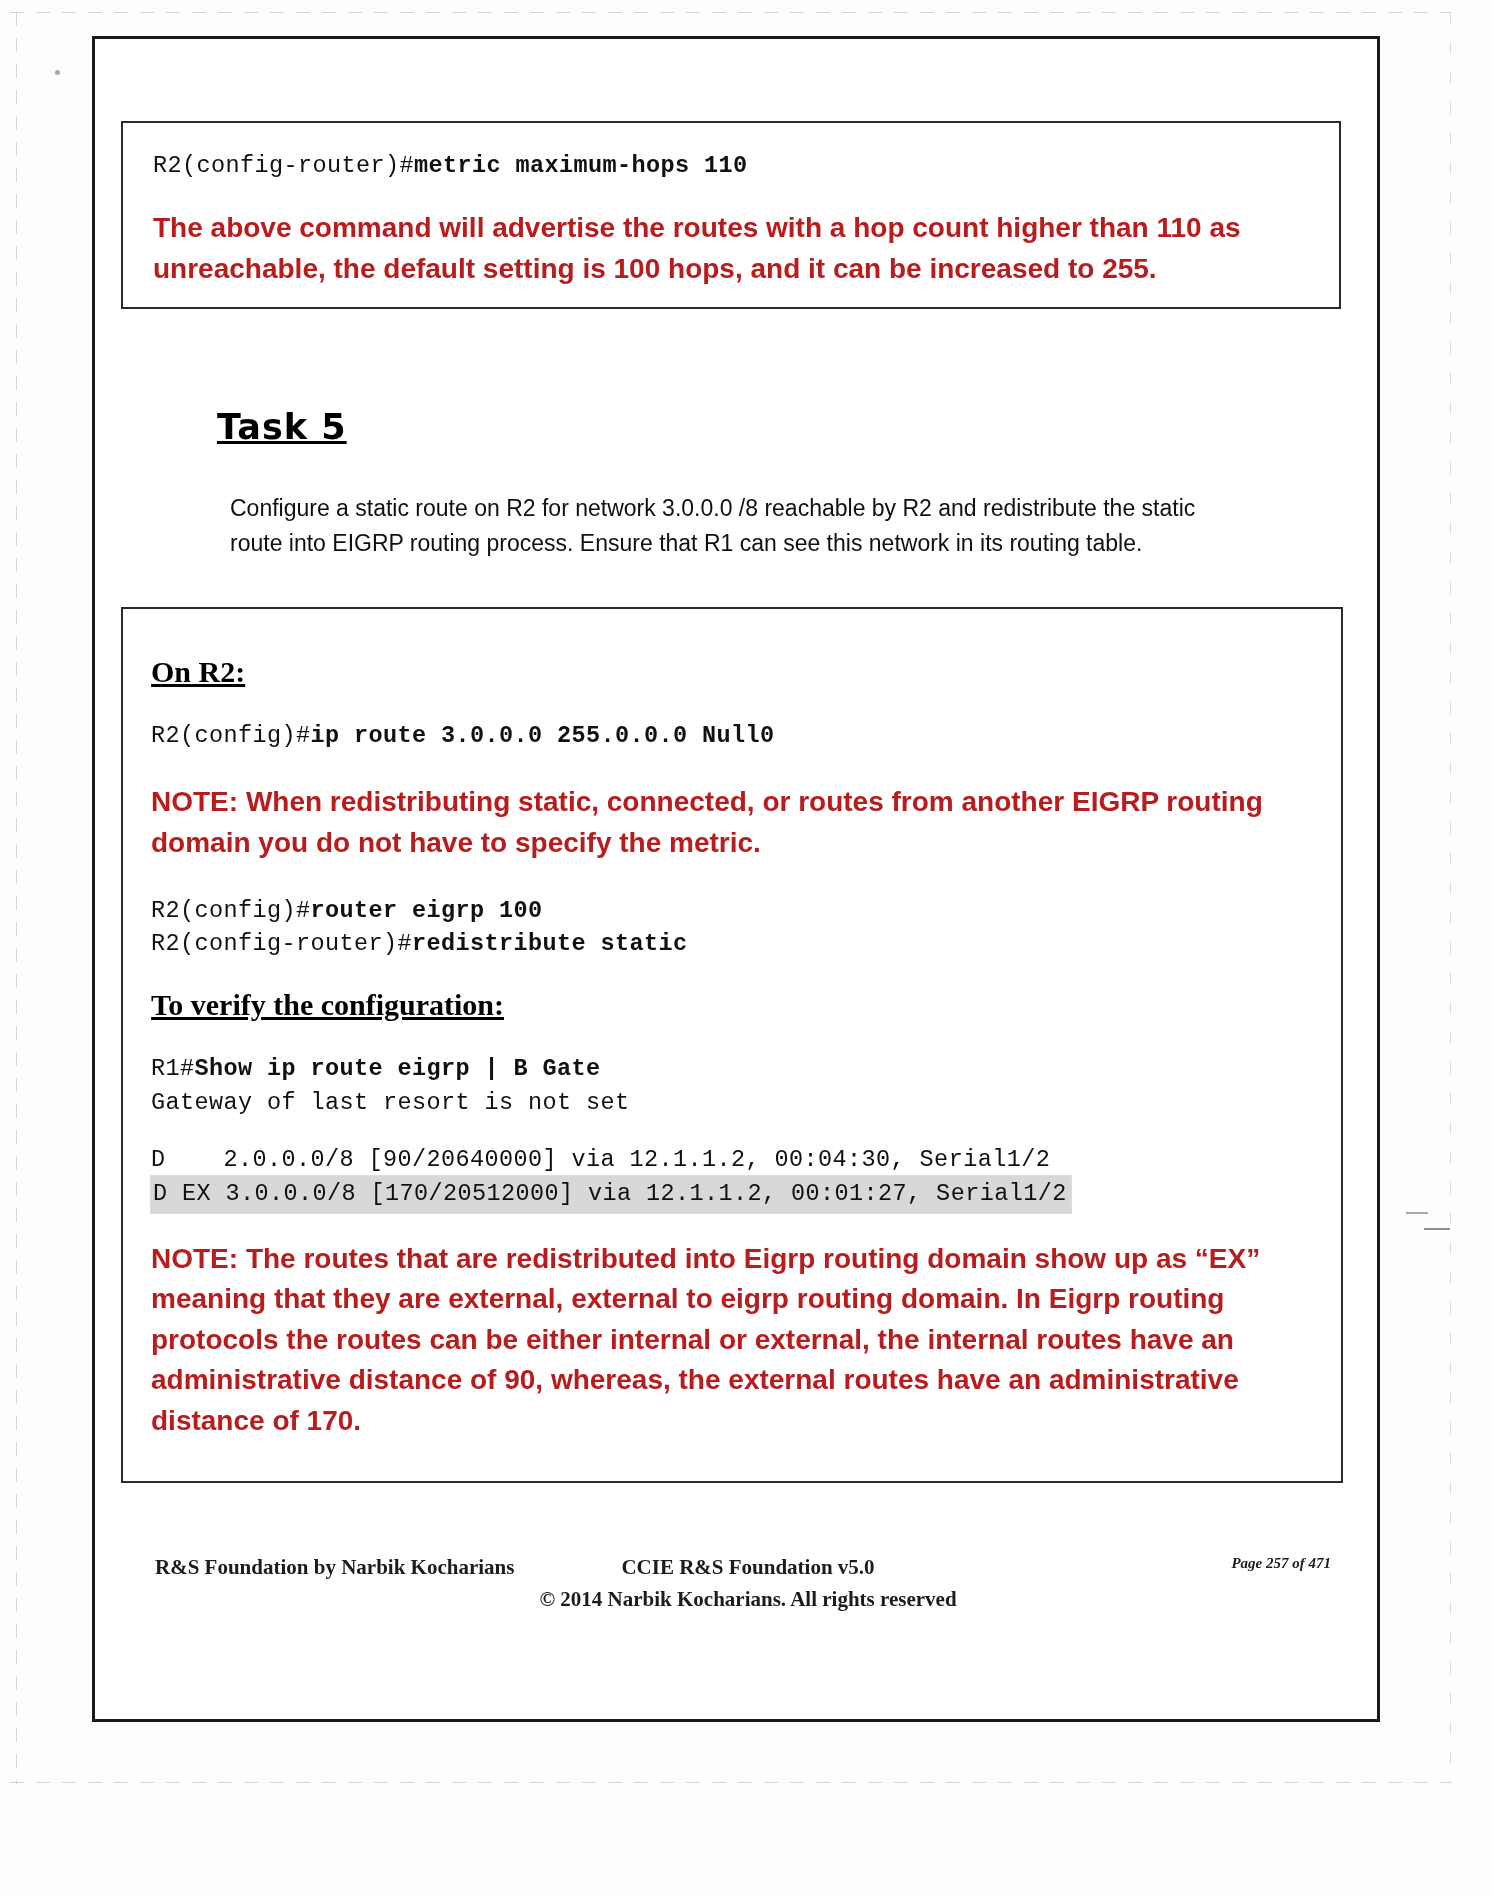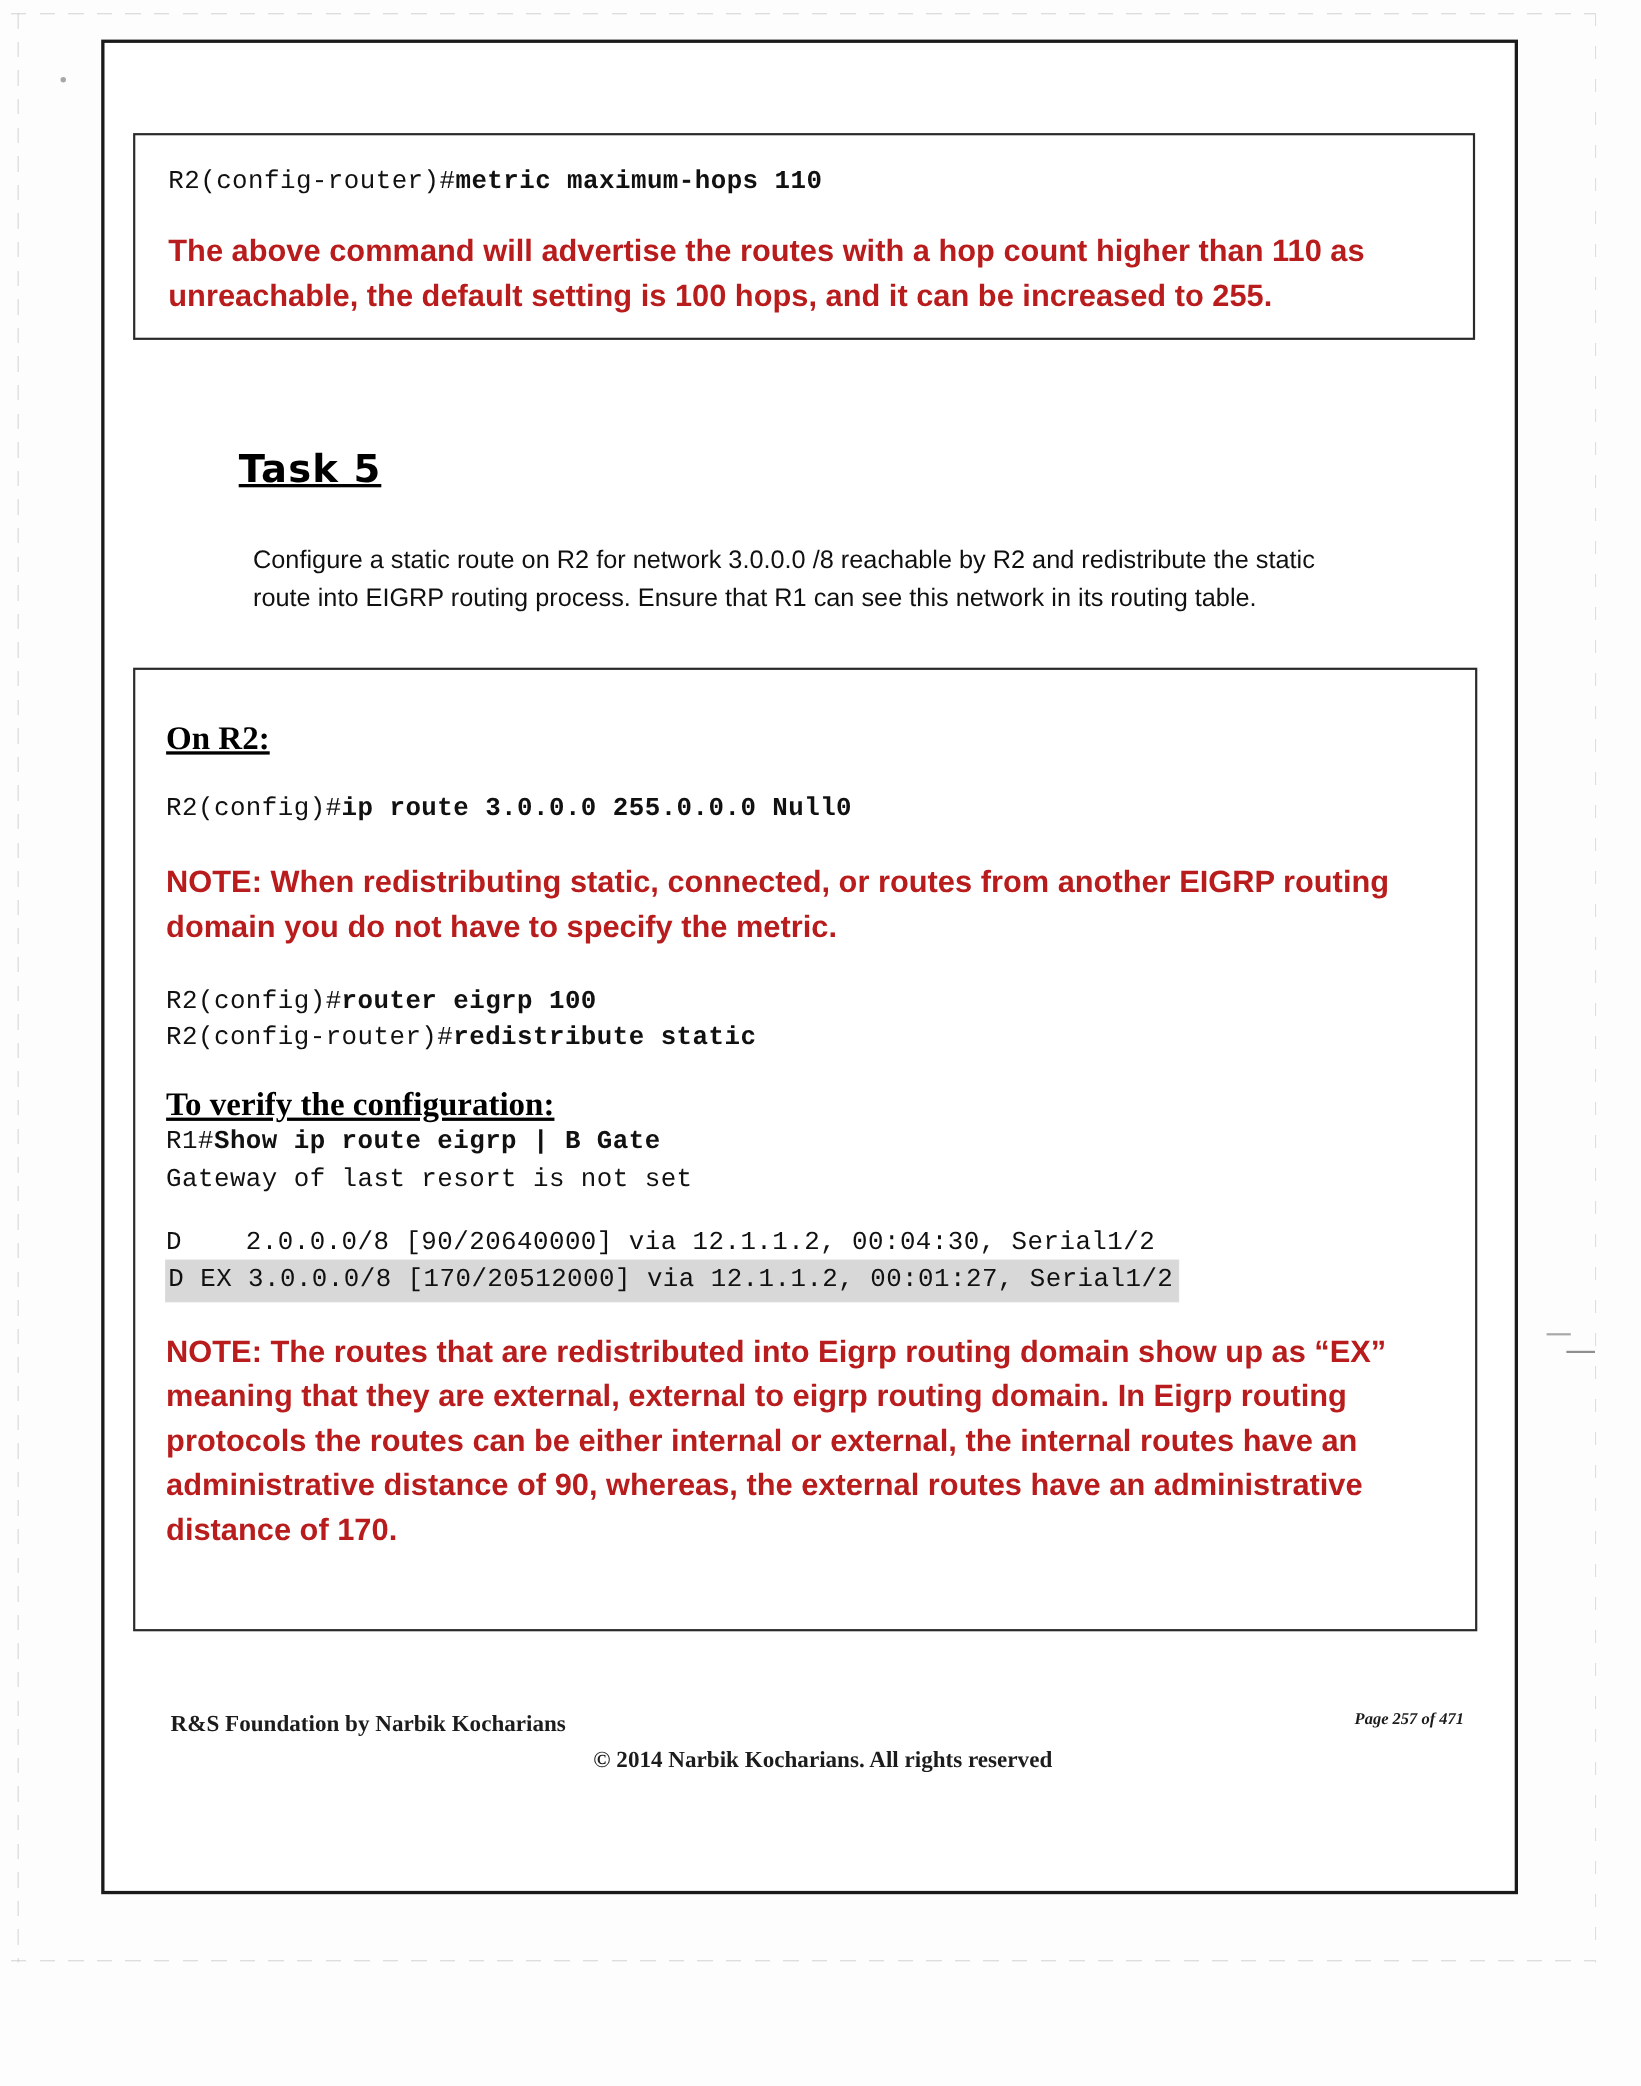--- a/index.html
+++ b/index.html
@@ -231,32 +231,33 @@
         <div class="mono" style="margin-top:30px;"><span>R2(config)#</span><b>ip route 3.0.0.0 255.0.0.0 Null0</b></div>
 
         <div class="prose" style="margin-top:30px; width:1165px;">NOTE: When redistributing static, connected, or routes from another EIGRP routing domain you do not have to specify the metric.</div>
 
         <div class="mono" style="margin-top:30px;"><span>R2(config)#</span><b>router eigrp 100</b></div>
         <div class="mono"><span>R2(config-router)#</span><b>redistribute static</b></div>
 
         <div class="serif-head" style="margin-top:28px;">To verify the configuration:</div>
 
 
-        <div class="mono" style=""><span>R1#</span><b>Show ip route eigrp | B Gate</b></div>
+        <div class="mono" style="margin-top:30px;"><span>R1#</span><b>Show ip route eigrp | B Gate</b></div>
         <div class="mono">Gateway of last resort is not set</div>
 
         <div class="mono" style="margin-top:24px;">D    2.0.0.0/8 [90/20640000] via 12.1.1.2, 00:04:30, Serial1/2</div>
         <div class="mono"><span class="hl">D EX 3.0.0.0/8 [170/20512000] via 12.1.1.2, 00:01:27, Serial1/2</span></div>
 
         <div class="prose" style="margin-top:26px; width:1168px;">NOTE: The routes that are redistributed into Eigrp routing domain show up as “EX” meaning that they are external, external to eigrp routing domain. In Eigrp routing protocols the routes can be either internal or external, the internal routes have an administrative distance of 90, whereas, the external routes have an administrative distance of 170.</div>
       </div>
 
       <div class="footer">
         <div class="footer-row1">
           <span class="footer-left">R&amp;S Foundation by Narbik Kocharians</span>
+          <span class="footer-center">CCIE R&amp;S Foundation v5.0</span>
           <span class="footer-right">Page 257 of 471</span>
         </div>
         <div class="footer-row2">© 2014 Narbik Kocharians. All rights reserved</div>
       </div>
 
     </div>
   </div>
 
   <div class="tick" style="left:1424px;top:1228px;width:26px;height:2px;"></div>
 </div>

